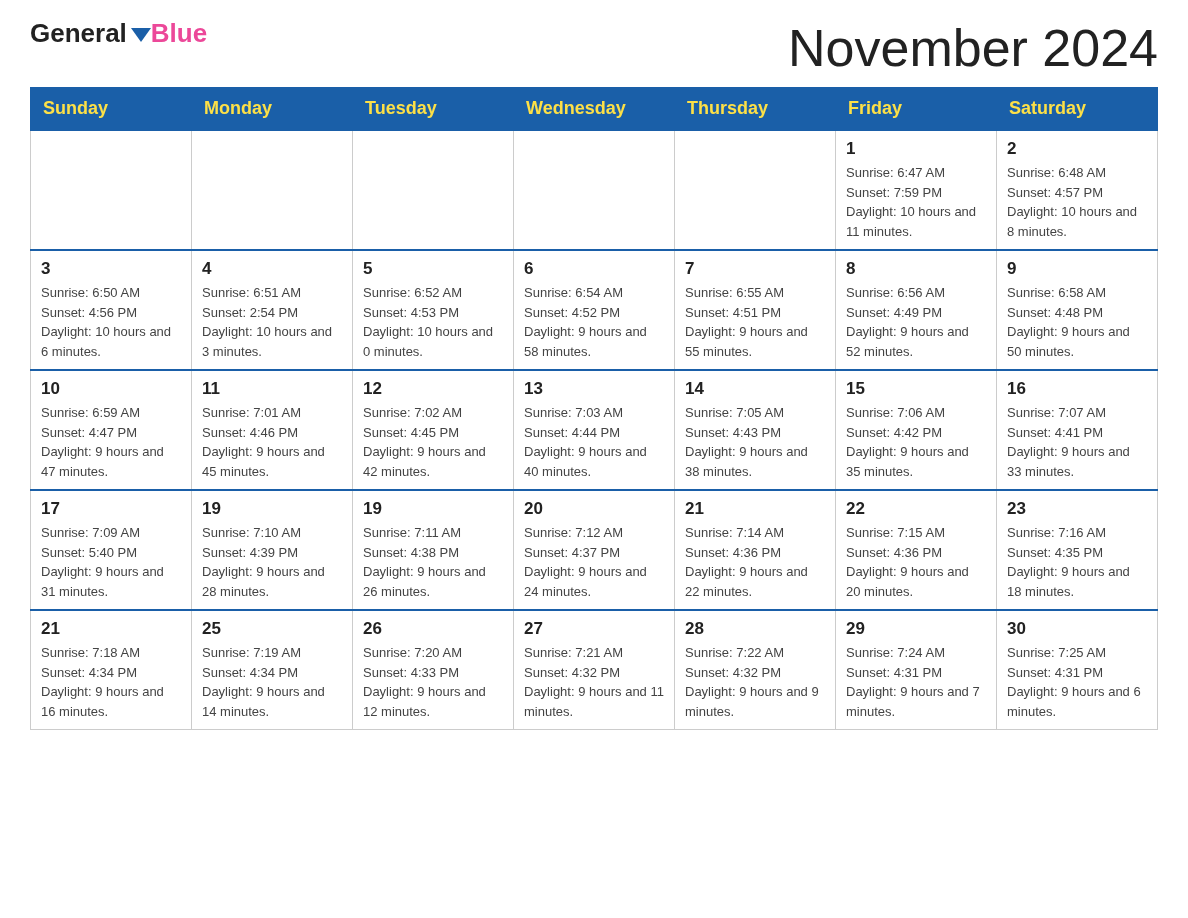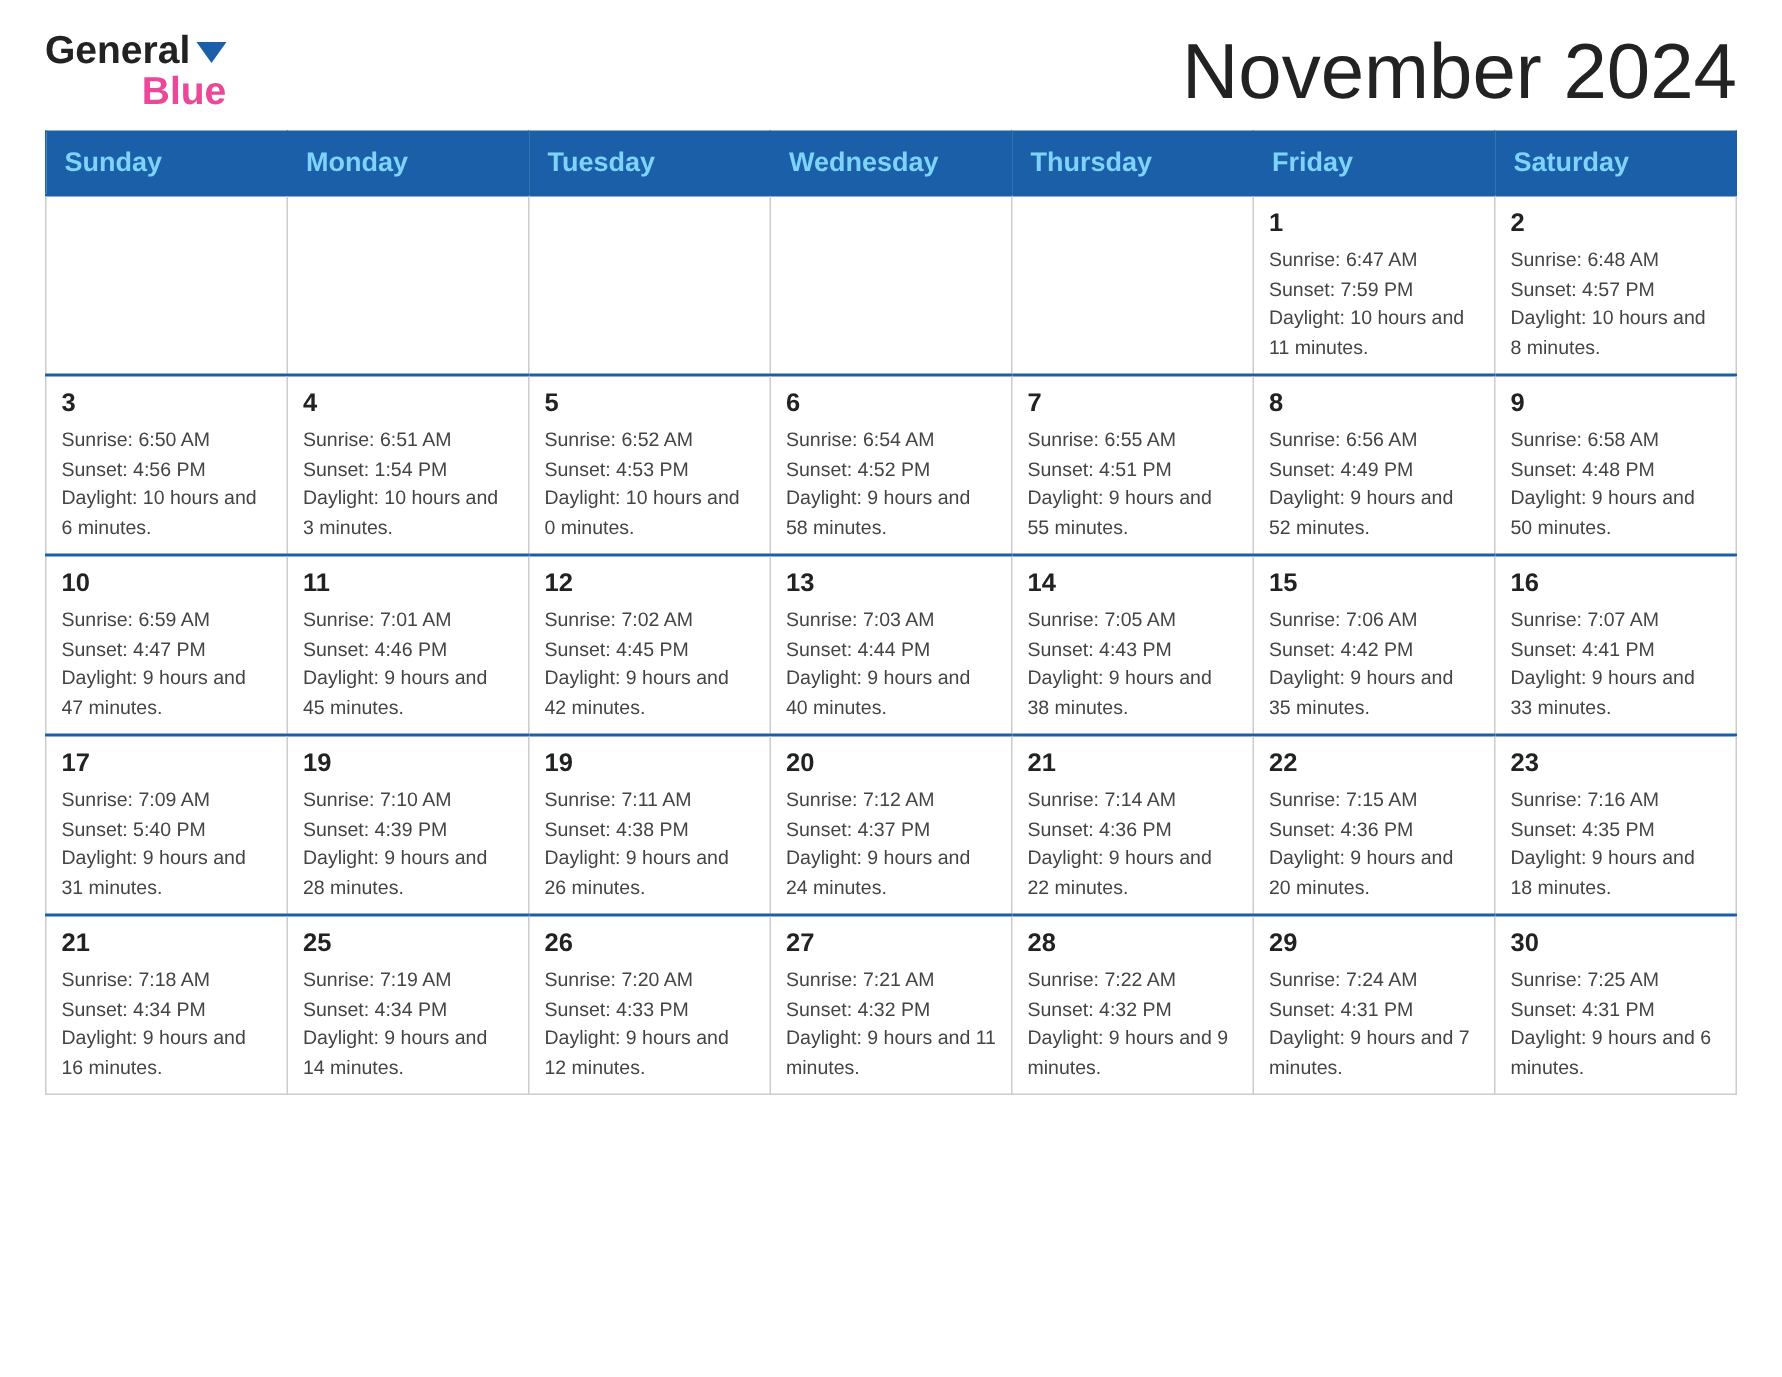--- a/index.html
+++ b/index.html
@@ -11,22 +11,22 @@
       padding: 20px 30px;
     }
     .header {
       display: flex;
       align-items: flex-start;
       justify-content: space-between;
       margin-bottom: 10px;
     }
     .logo {
       display: flex;
-      flex-direction: column;
-      align-items: flex-end;
+      flex-direction: row;
+      align-items: center;
     }
     .logo-general {
       font-size: 26px;
       font-weight: bold;
       color: #222;
       line-height: 1;
     }
     .logo-blue {
       font-size: 26px;
       font-weight: bold;
@@ -58,21 +58,21 @@
       color: #555;
       margin-top: 4px;
     }
     .calendar {
       width: 100%;
       border-collapse: collapse;
       margin-top: 10px;
     }
     .calendar th {
       background-color: #1a5fa8;
-      color: #7dd3fc;
+      color: #fde047;
       font-size: 18px;
       font-weight: bold;
       padding: 10px 12px;
       text-align: left;
       border: 1px solid #1a5fa8;
     }
     .calendar td {
       vertical-align: top;
       padding: 8px 10px;
       border: 1px solid #ccc;
@@ -153,21 +153,21 @@
       <tr class="week-row">
         <td>
           <span class="day-number">3</span>
           <div class="day-info">Sunrise: 6:50 AM
 Sunset: 4:56 PM
 Daylight: 10 hours and 6 minutes.</div>
         </td>
         <td>
           <span class="day-number">4</span>
           <div class="day-info">Sunrise: 6:51 AM
-Sunset: 1:54 PM
+Sunset: 2:54 PM
 Daylight: 10 hours and 3 minutes.</div>
         </td>
         <td>
           <span class="day-number">5</span>
           <div class="day-info">Sunrise: 6:52 AM
 Sunset: 4:53 PM
 Daylight: 10 hours and 0 minutes.</div>
         </td>
         <td>
           <span class="day-number">6</span>

